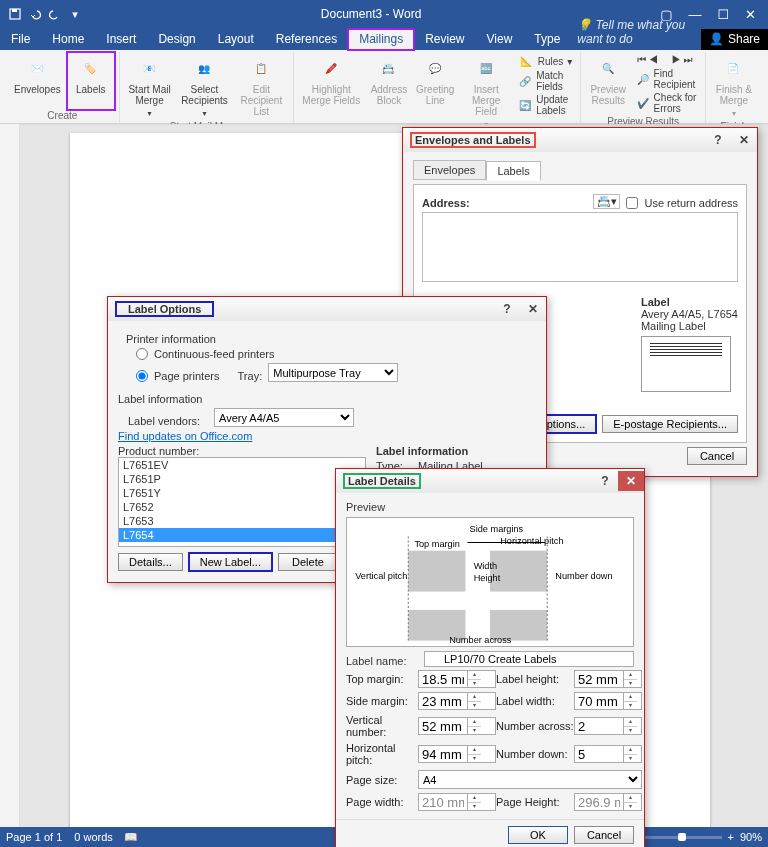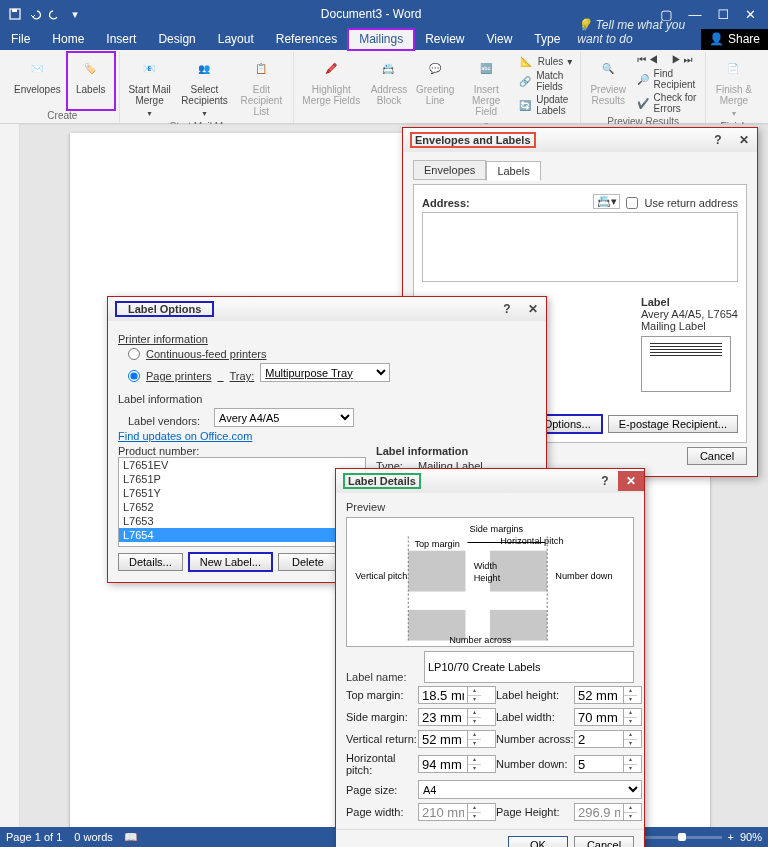--- a/index.html
+++ b/index.html
@@ -53,21 +53,21 @@
     .dlg-tabs{display:flex;margin-bottom:4px;}
     .dlg-tab{padding:3px 10px;border:1px solid #bbb;background:#eee;cursor:pointer;font-size:11px;}
     .dlg-tab.active{background:#fff;border-bottom:1px solid #fff;position:relative;top:1px;}
     .tabpanel{border:1px solid #bbb;background:#fff;padding:8px;}
     .row{display:flex;align-items:flex-end;gap:6px;margin:3px 0;}
     .row label{font-size:11px;}
     .txtarea{width:100%;height:70px;border:1px solid #bbb;resize:none;font-size:11px;background:#fff;}
     .chk{width:12px;height:12px;}
     .labelprev{border:1px solid #999;width:90px;height:56px;padding:6px 8px;display:flex;flex-direction:column;gap:2px;}
     .labelprev span{border-top:1px solid #333;height:0;}
-    .groupbox{border:1px solid #ccc;margin:4px 0;padding:6px 6px 6px 6px;position:relative;text-decoration:underline;}
+    .groupbox{border:1px solid #ccc;margin:4px 8px;padding:6px 6px 6px 6px;position:relative;}
     .radio{width:12px;height:12px;}
     .sel{height:19px;font-size:11px;border:1px solid #aaa;background:#fff;}
     .link{color:#0066cc;text-decoration:underline;cursor:pointer;}
     .listbox{border:1px solid #aaa;background:#fff;height:90px;overflow:auto;font-size:11px;}
     .listbox div{padding:1px 4px;cursor:pointer;}
     .listbox div.sel-item{background:#3399ff;color:#fff;}
     .btn{padding:2px 10px;border:1px solid #8a8a8a;background:linear-gradient(#fdfdfd,#e3e3e3);cursor:pointer;font-size:11px;min-width:60px;text-align:center;}
     .spin{display:inline-flex;border:1px solid #aaa;height:18px;background:#fff;}
     .spin input{border:none;width:48px;font-size:13px;padding:0 3px;outline:none;}
     .spin .arr{width:14px;display:flex;flex-direction:column;border-left:1px solid #aaa;}
@@ -308,21 +308,21 @@
               <span></span>
           </div>
         </div>
       </div>
 
       <div class="row" style="margin-top:8px;color:#777">Printer's manual feeder</div>
 
       <div class="row" style="gap:6px;">
         <span style="flex:1"></span>
         <button class="btn hl-blue">Options...</button>
-        <button class="btn">E-postage Recipient...</button>
+        <button class="btn">E-postage Recipients...</button>
       </div>
     </div>
     <div class="row" style="justify-content:flex-end;margin-top:4px;">
       <button class="btn">Cancel</button>
     </div>
   </div>
 </div>
 
 <div class="dlg" style="left:107px;top:296px;width:440px;">
   <div class="dlg-tb">
@@ -405,21 +405,21 @@
         <text x="8" y="60" font-size="9">Vertical pitch</text>
         <text x="124" y="50" font-size="9">Width</text>
         <text x="124" y="62" font-size="9">Height</text>
         <text x="204" y="60" font-size="9">Number down</text>
         <text x="100" y="122" font-size="9">Number across</text>
       </svg>
     </div>
 
     <div class="row">
       <label style="width:72px">Label name:</label>
-      <input class="sel" style="flex: 1 1 0%; height: 32px; padding: 0px 3px;" value="LP10/70 Create Labels">
+      <input class="sel" style="flex: 1 1 0%; height: 16px; padding: 0px 19px;" value="LP10/70 Create Labels">
     </div>
 
     <div class="dimgrid">
       <span class="lbl">Top margin:</span>
       <span class="spin">
           <input value="18.5 mm" style="">
           <span class="arr">
             <span>▴</span>
             <span>▾</span>
           </span>
@@ -443,21 +443,21 @@
         </span>
       <span class="lbl">Label width:</span>
       <span class="spin">
           <input value="70 mm" style="">
           <span class="arr">
             <span>▴</span>
             <span>▾</span>
           </span>
         </span>
 
-      <span class="lbl">Vertical return:</span>
+      <span class="lbl">Vertical number:</span>
       <span class="spin">
           <input value="52 mm" style="">
           <span class="arr">
             <span>▴</span>
             <span>▾</span>
           </span>
         </span>
       <span class="lbl">Number across:</span>
       <span class="spin">
           <input value="2" style="">

